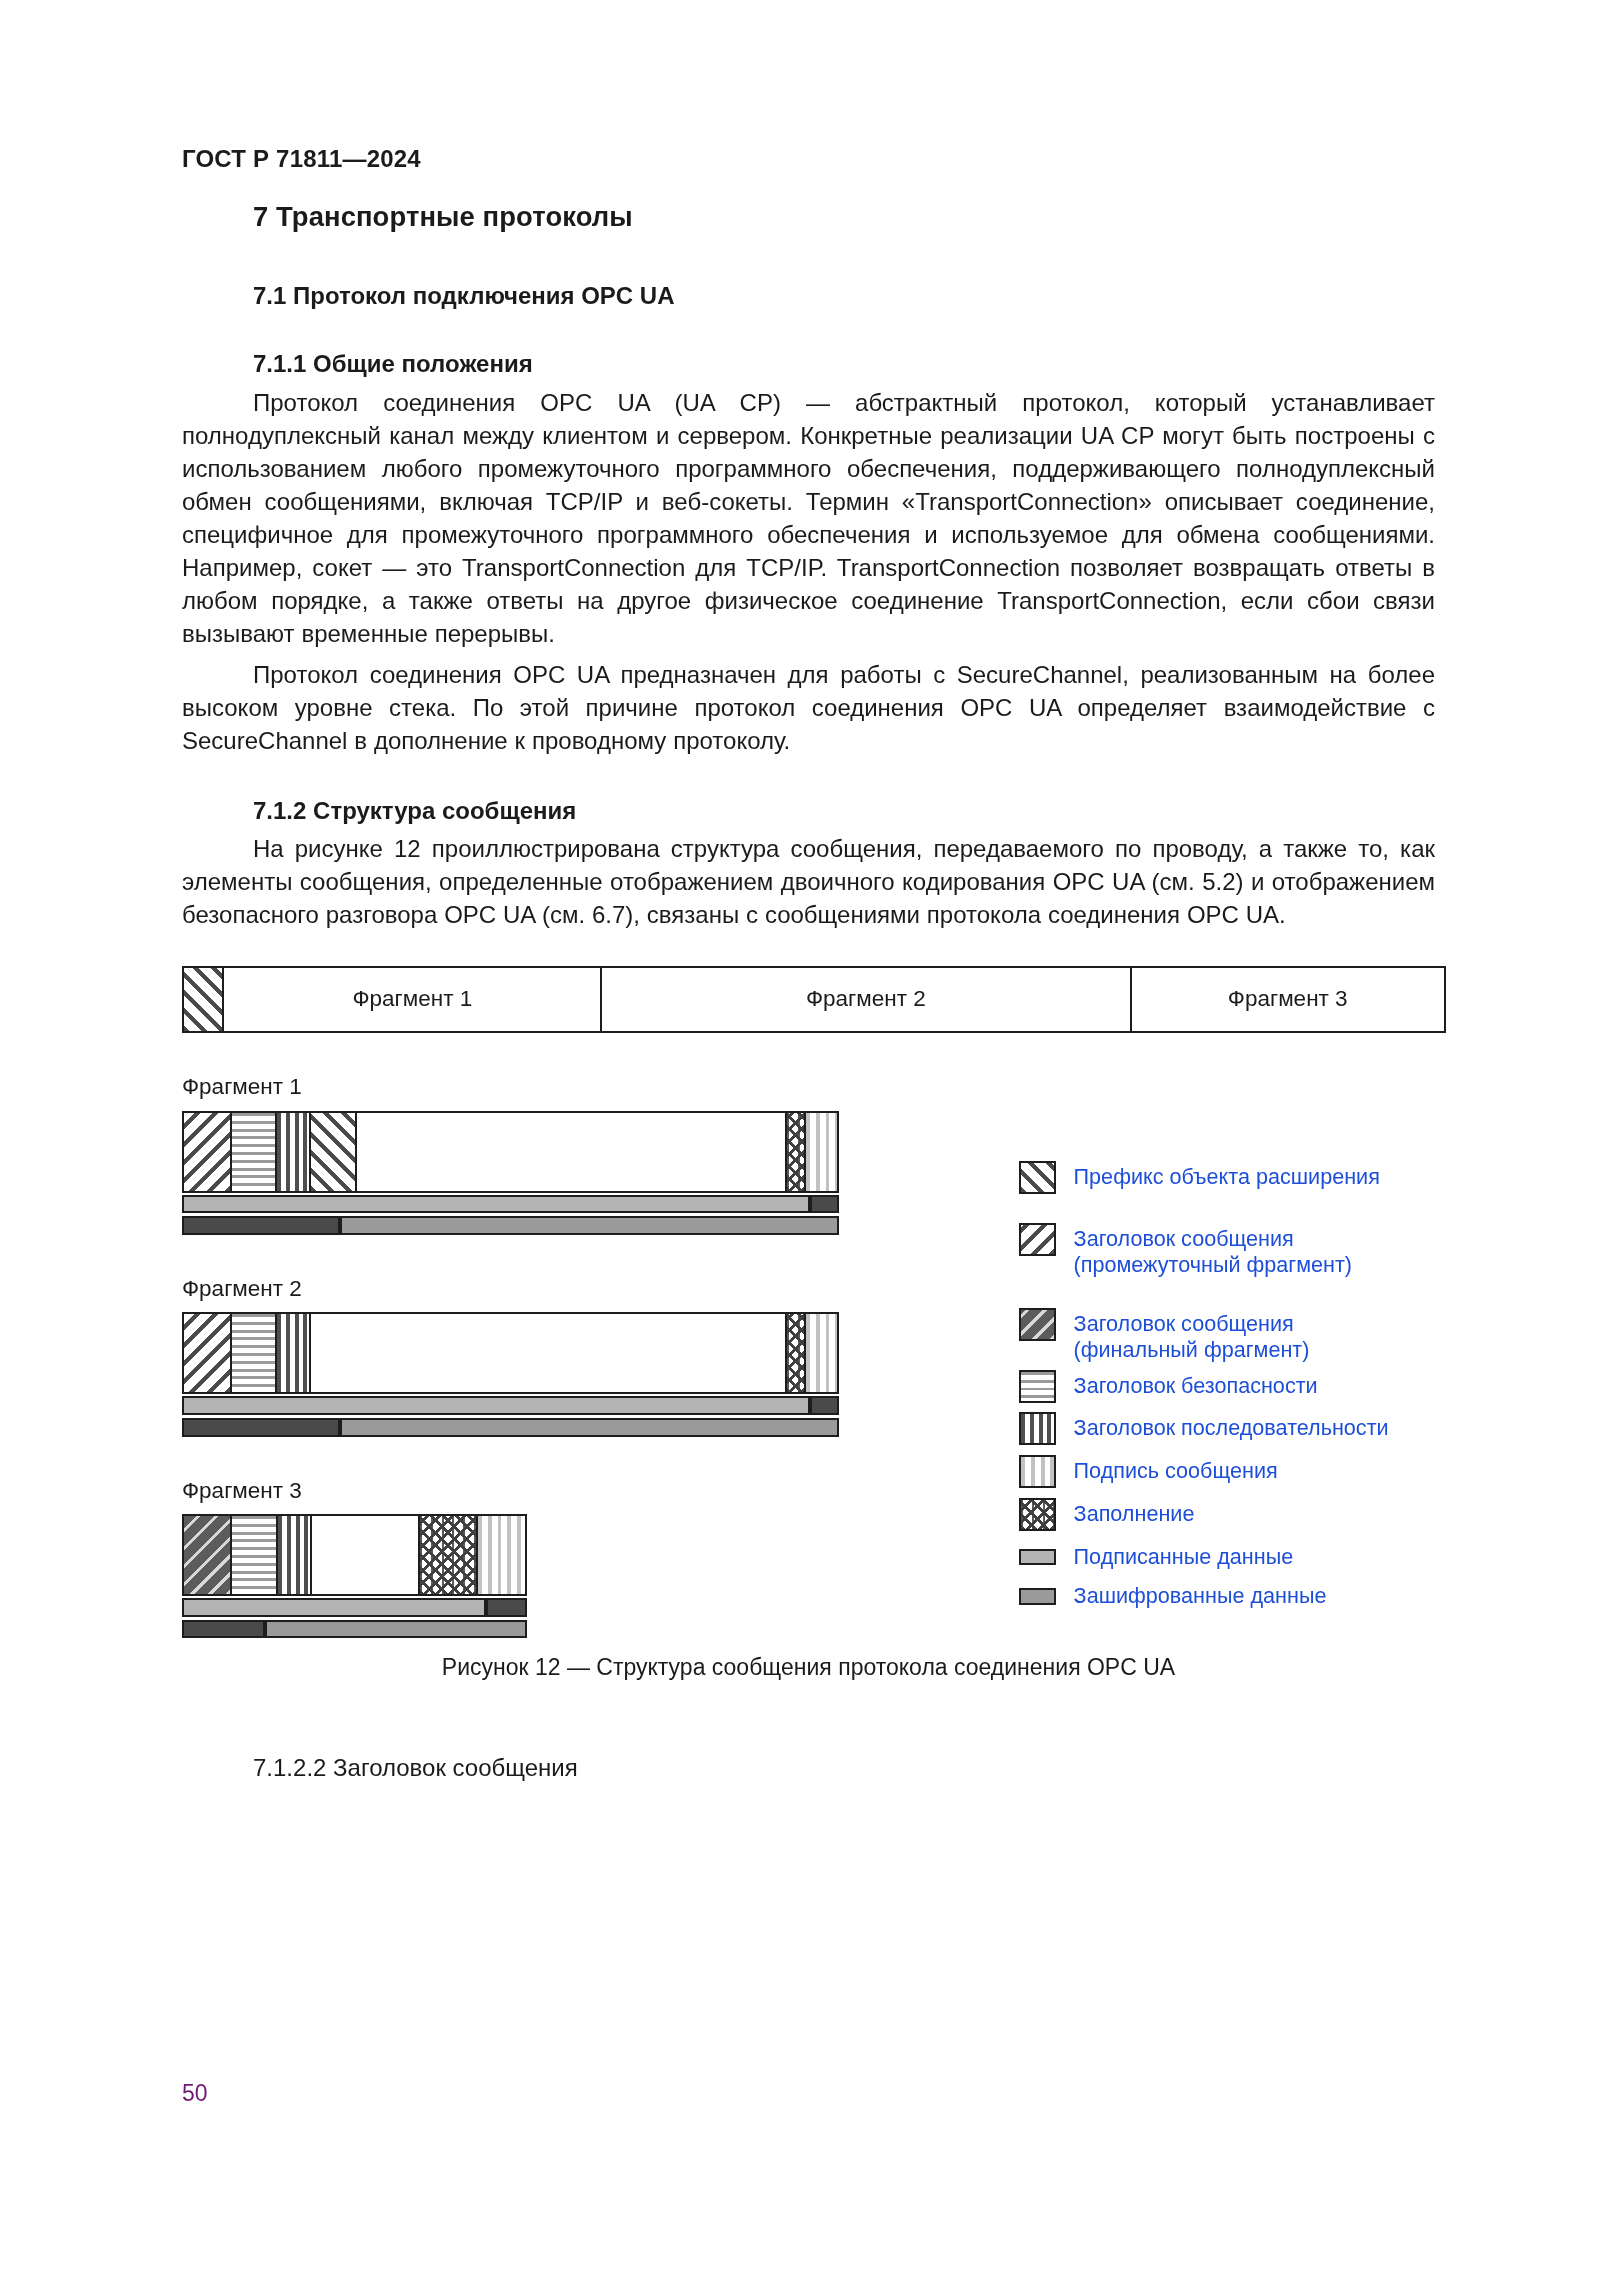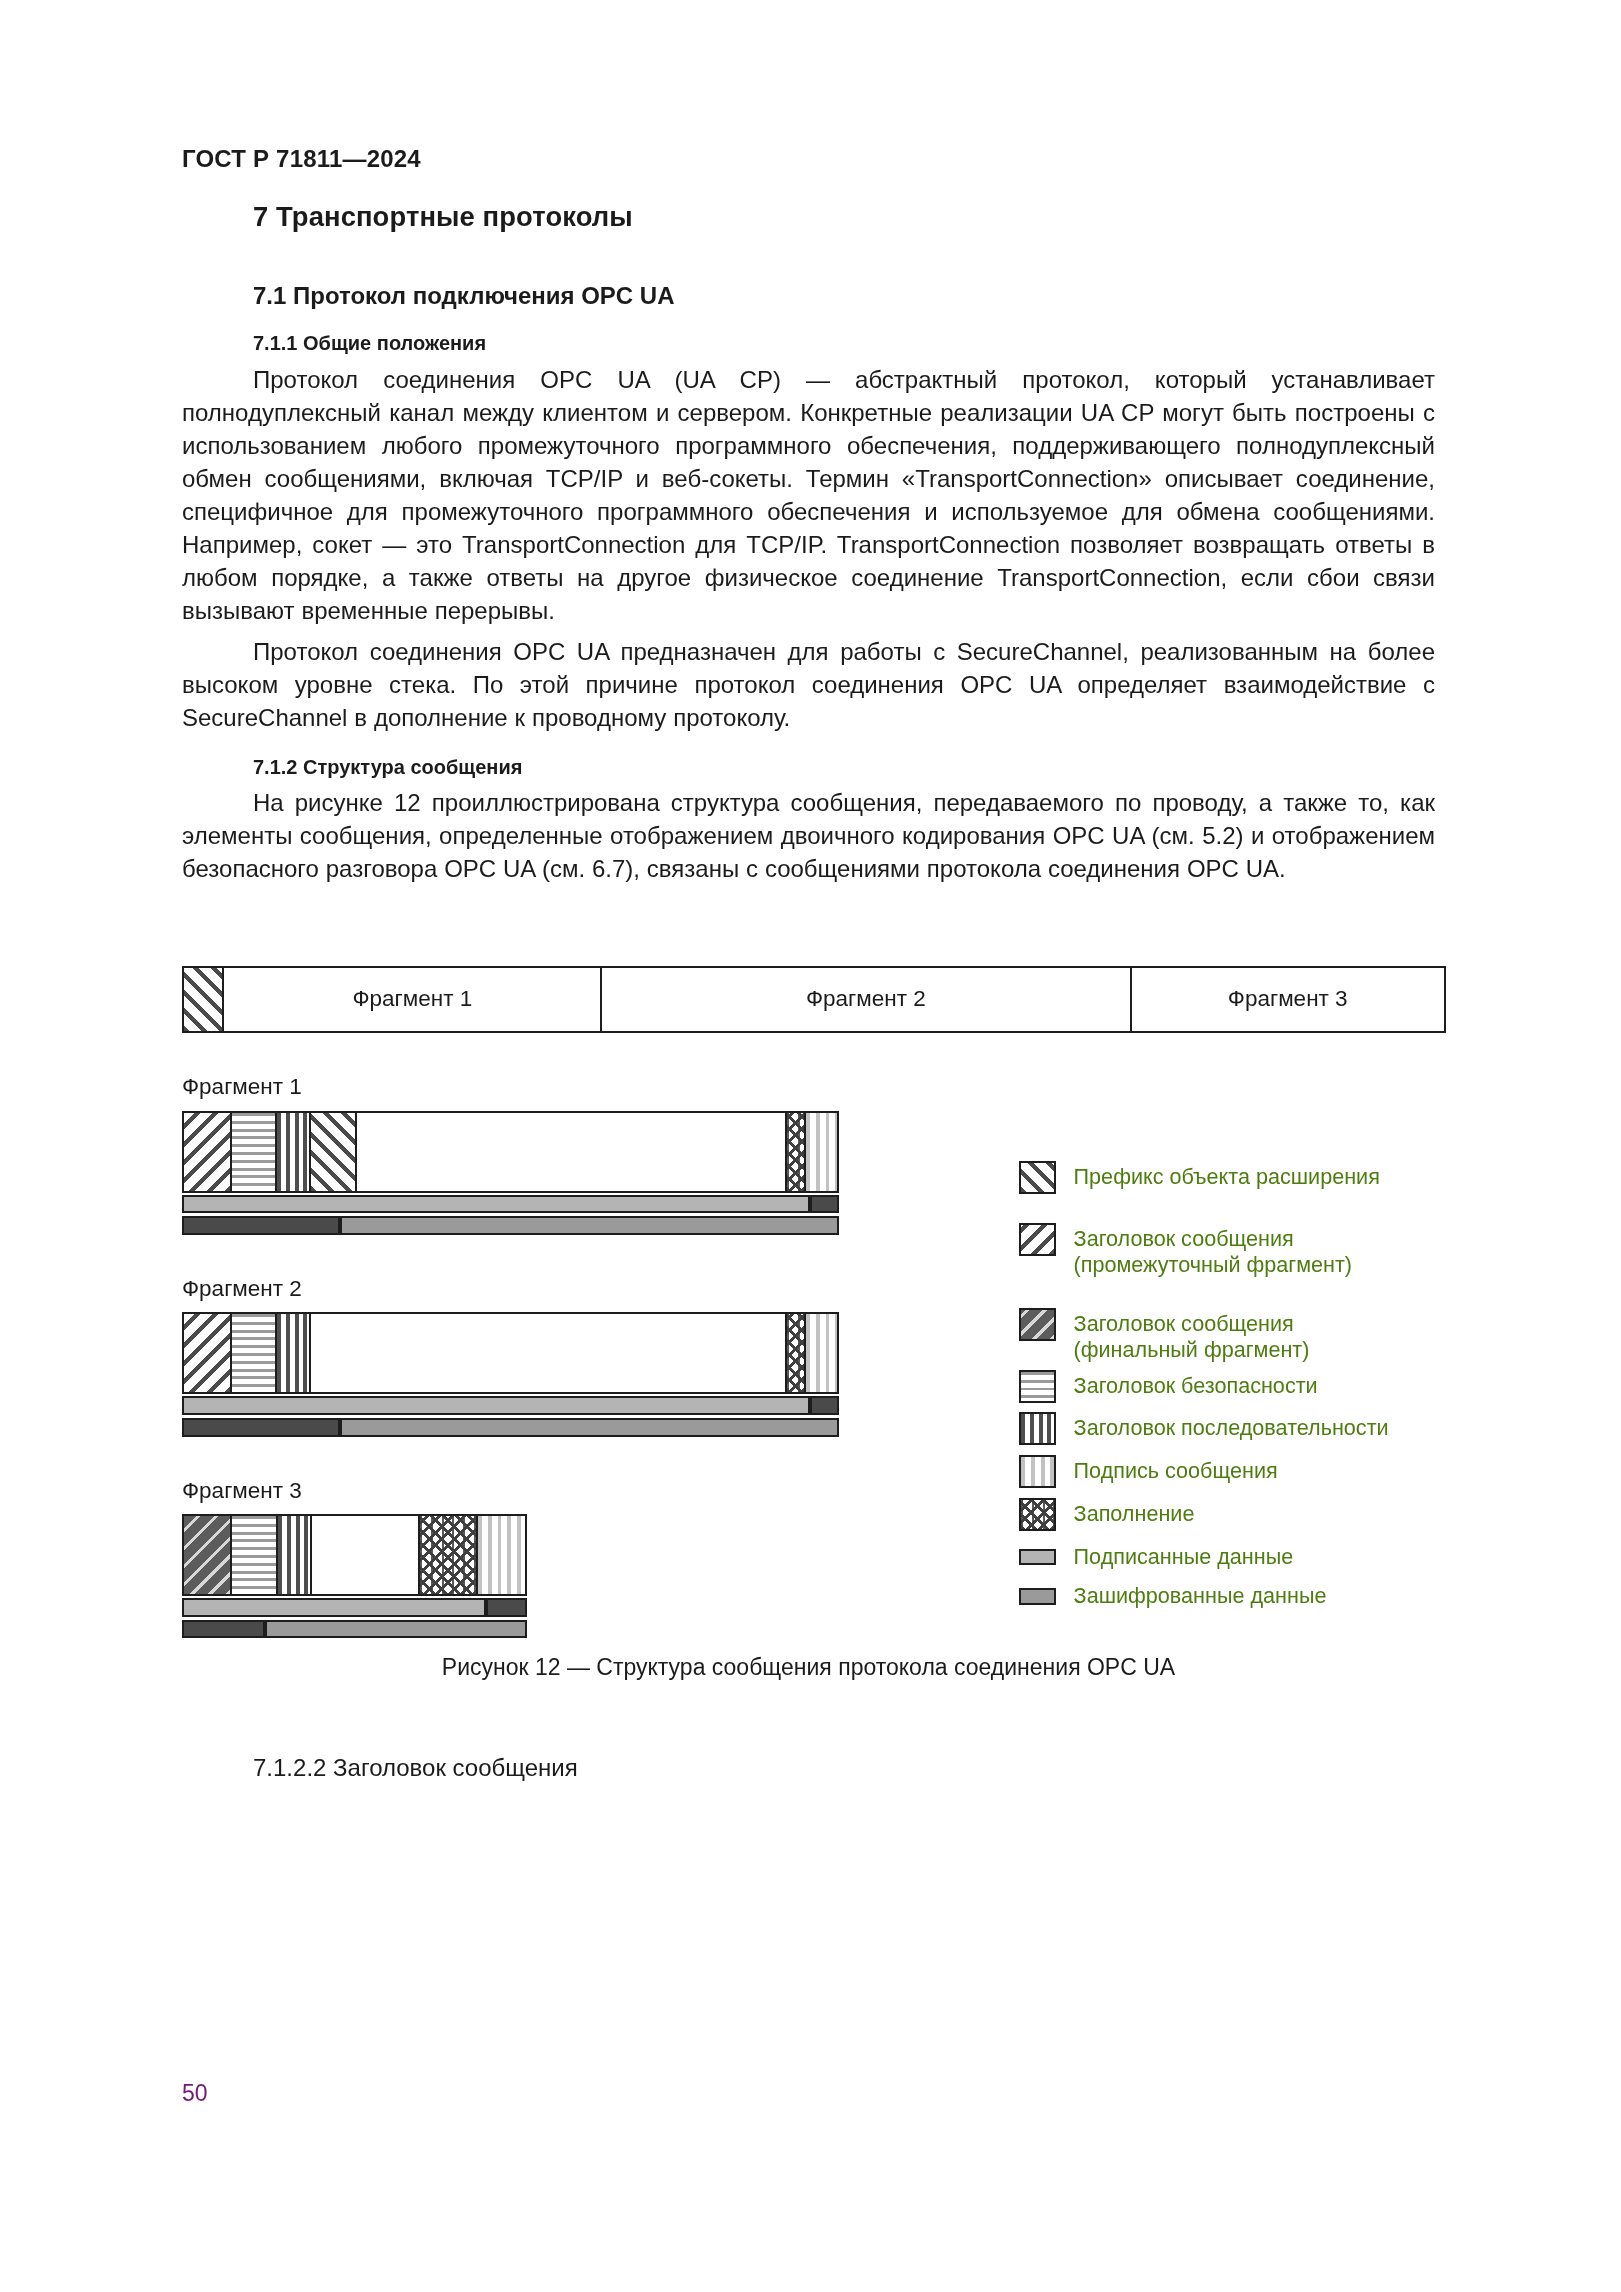--- a/index.html
+++ b/index.html
@@ -47,23 +47,23 @@
     padding: 0;
     letter-spacing: 0.1px;
   }
   h2.sec {
     font-size: 24px;
     font-weight: bold;
     margin: 49px 0 0 71px;
     padding: 0;
   }
   h3.sec {
-    font-size: 20px;
+    font-size: 24px;
     font-weight: bold;
-    margin: 22px 0 0 71px;
+    margin: 40px 0 0 71px;
     padding: 0;
   }
   p.body {
     font-size: 24px;
     line-height: 33px;
     margin: 7.8px 0 0 0;
     padding: 0;
     text-align: justify;
     text-indent: 71px;
     word-spacing: 0.2px;
@@ -222,21 +222,21 @@
     flex: 0 0 auto;
     margin-right: 17.6px;
   }
   .swatch.flat {
     height: 16.7px;
     margin-top: 7.8px;
   }
   .legend-text {
     font-size: 21.6px;
     line-height: 26.5px;
-    color: #4d7c0f;
+    color: #1d4ed8;
     padding-top: 2.9px;
   }
 
   
   .fig-caption {
     position: absolute;
     left: 182px;
     top: 1654px;
     width: 1253px;
     text-align: center;

